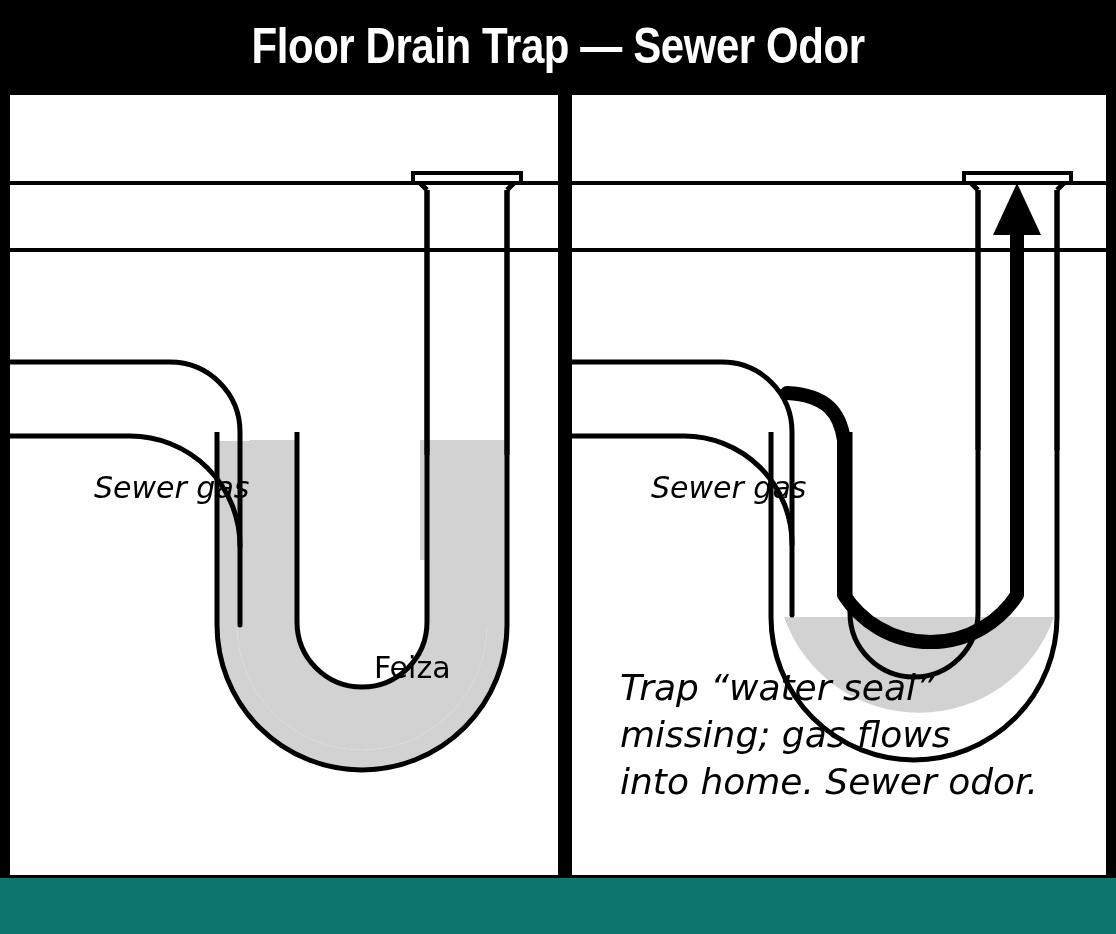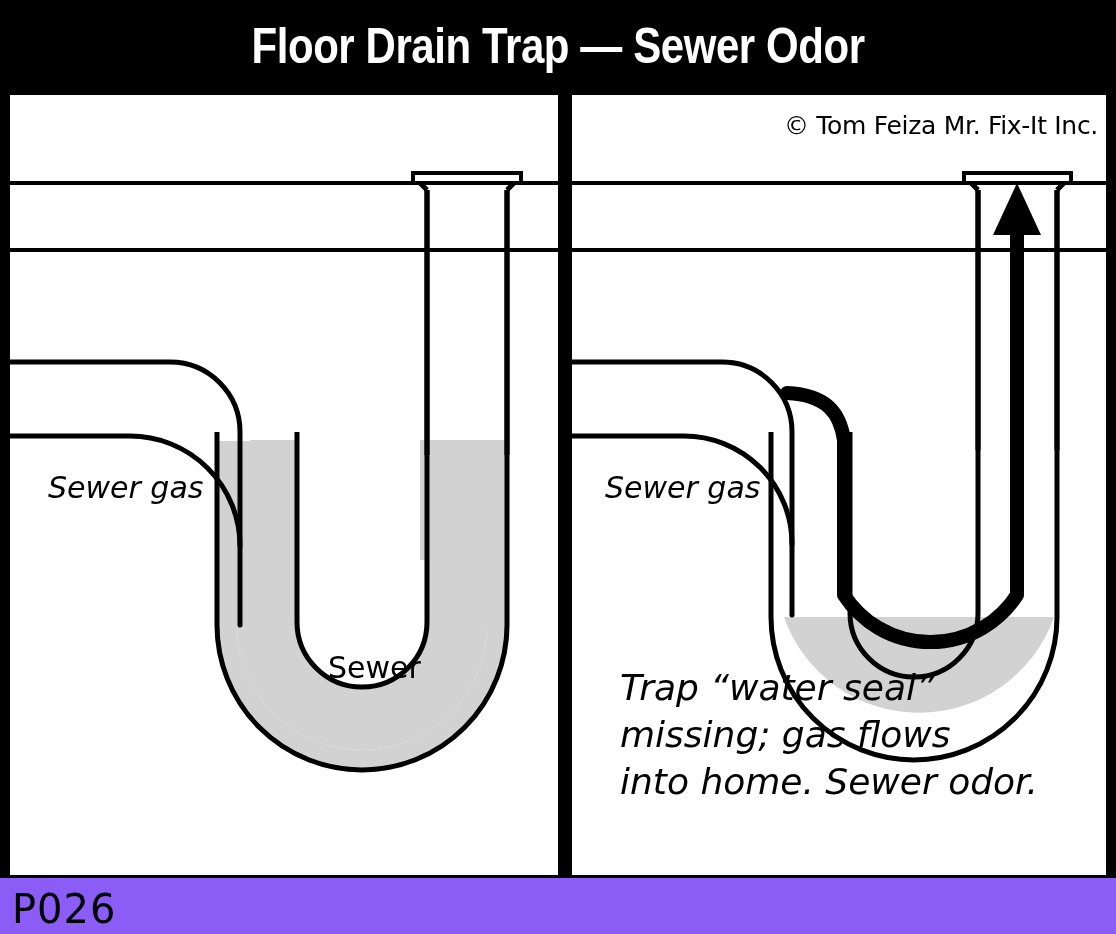--- a/index.html
+++ b/index.html
@@ -8,21 +8,21 @@
     padding: 0;
     background: #ffffff;
   }
   body {
     font-family: "DejaVu Sans", sans-serif;
   }
   #page {
     position: relative;
     width: 1116px;
     height: 934px;
-    background: #8b5cf6;
+    background: #0f766e;
     overflow: hidden;
   }
 
   
   #frame {
     position: absolute;
     left: 0;
     top: 0;
     width: 1116px;
     height: 878px;
@@ -85,20 +85,21 @@
   }
 
   
   .draw-label {
     position: absolute;
     font-family: "DejaVu Sans", sans-serif;
     font-size: 30px;
     color: #000000;
     white-space: nowrap;
     font-style: italic;
+    margin-left: 46px;
   }
   #label-sewer-gas-left  { left: 38px;  top: 375px; }
   #label-water-left      { left: 318px; top: 555px; font-style: normal; }
   #label-sewer-gas-right { left: 33px;  top: 375px; }
 
   
   .caption {
     position: absolute;
     font-family: "DejaVu Sans", sans-serif;
     font-size: 36px;
@@ -191,27 +192,26 @@
                L 417,90" fill="none" stroke="#000" stroke-width="5" stroke-linejoin="round"></path>
 
       <line x1="417" y1="95" x2="417" y2="360" stroke="#000" stroke-width="5"></line>
       <line x1="497" y1="95" x2="497" y2="360" stroke="#000" stroke-width="5"></line>
 
       <path d="M 417,95 L 408,86 L 506,86 L 497,95" fill="#ffffff" stroke="#000" stroke-width="5" stroke-linejoin="round"></path>
       <rect x="403" y="78" width="108" height="10" fill="#ffffff" stroke="#000" stroke-width="4"></rect>
     </svg>
 
     <div class="draw-label" id="label-sewer-gas-left">Sewer gas</div>
-    <div class="draw-label" id="label-water-left">Sewer</div>
+    <div class="draw-label" id="label-water-left">Feiza</div>
 
   </div>
 
   <div class="panel" id="panel-right">
 
-    <div id="copyright">© Tom Feiza Mr. Fix-It Inc.</div>
 
     <svg class="panel-svg" width="534" height="780" viewBox="0 0 534 780">
 
       <line x1="0" y1="88" x2="534" y2="88" stroke="#000" stroke-width="4"></line>
       <line x1="0" y1="155" x2="534" y2="155" stroke="#000" stroke-width="4"></line>
 
       <path d="M 212,522
                A 143,143 0 0 0 482,522
                Z" fill="#d2d2d2"></path>
 
@@ -242,15 +242,14 @@
       <polygon points="445,88 469,140 421,140" fill="#000000"></polygon>
     </svg>
 
     <div class="draw-label" id="label-sewer-gas-right">Sewer gas</div>
 
     <div class="caption" id="caption-right">Trap “water seal”
 missing; gas flows
 into home. Sewer odor.</div>
   </div>
 
-  <div id="code-label">P026</div>
 
 </div>
 
 </body></html>

